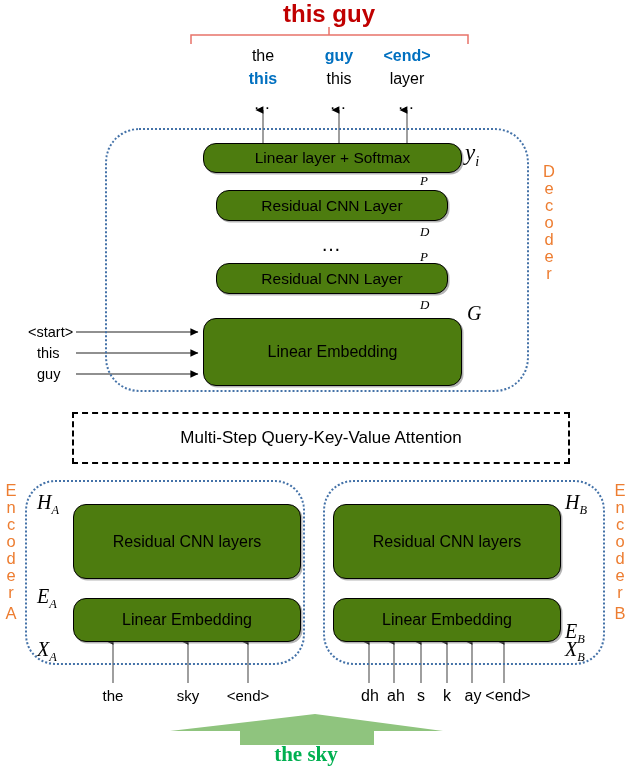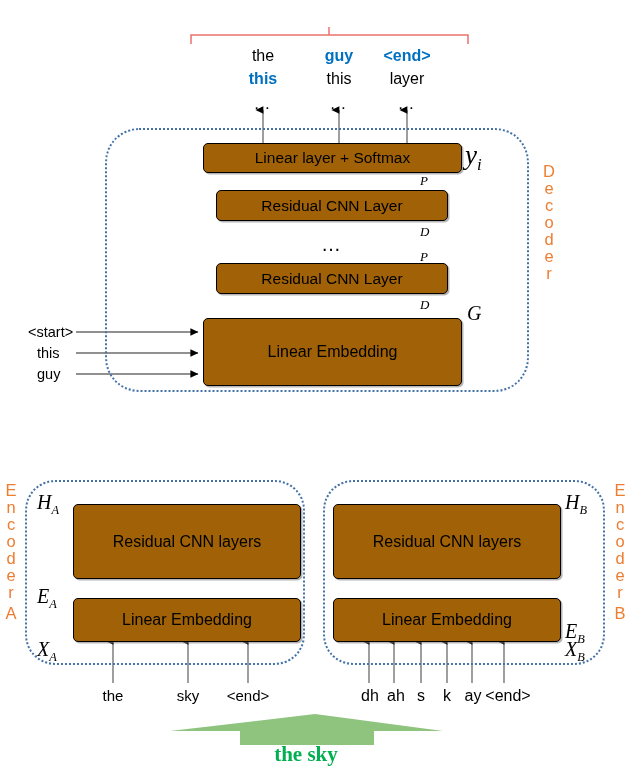--- a/index.html
+++ b/index.html
@@ -53,22 +53,22 @@
   .ellip {
     font-size: 17px;
     color: #000000;
     letter-spacing: 2px;
   }
 
   
   .box {
     position: absolute;
     border: 1.4px solid #000000;
-    border-radius: 5px;
-    background: #a16207;
+    border-radius: 13px;
+    background: #4d7c0f;
     box-sizing: border-box;
     display: flex;
     align-items: center;
     justify-content: center;
     font-size: 15.5px;
     color: #000000;
     box-shadow: 1.5px 1.5px 0 rgba(120,120,120,0.55);
   }
   .box.big { font-size: 16px; }
 
@@ -105,21 +105,21 @@
   }
   .vlabel span { display: block; }
 
   
   .math {
     position: absolute;
     font-family: "Liberation Serif", serif;
     font-style: italic;
     white-space: nowrap;
   }
-  .math.lg { font-size: 27px; }
+  .math.lg { font-size: 23px; }
   .math.md { font-size: 20px; }
   .math.sm { font-size: 13px; }
   .math sub {
     font-size: 0.62em;
     font-style: italic;
   }
 
   
   .inword {
     font-size: 15px;
@@ -180,20 +180,21 @@
       <line x1="447" y1="683" x2="447" y2="641" stroke="#6b6b6b" stroke-width="1.3" marker-end="url(#arrUp)"></line>
       <line x1="472" y1="683" x2="472" y2="641" stroke="#6b6b6b" stroke-width="1.3" marker-end="url(#arrUp)"></line>
       <line x1="504" y1="683" x2="504" y2="641" stroke="#6b6b6b" stroke-width="1.3" marker-end="url(#arrUp)"></line>
     </g>
 
     <g>
       <path d="M170,731 L315,714 L443,731 L374,731 L374,745 L240,745 L240,731 Z" fill="#8FC47E"></path>
     </g>
   </svg>
 
+  <div class="txt headline ctr" style="left:329px; top:2px;">this guy</div>
 
   <div class="txt cand black ctr" style="left:263px; top:48px;">the</div>
   <div class="txt cand blue ctr" style="left:263px; top:71px;">this</div>
   <div class="txt ellip ctr" style="left:263px; top:95px;">…</div>
 
   <div class="txt cand blue ctr" style="left:339px; top:48px;">guy</div>
   <div class="txt cand black ctr" style="left:339px; top:71px;">this</div>
   <div class="txt ellip ctr" style="left:339px; top:95px;">…</div>
 
   <div class="txt cand blue ctr" style="left:407px; top:48px;">&lt;end&gt;</div>
@@ -226,20 +227,21 @@
   <div class="math sm" style="left:420px; top:297px;">D</div>
 
   <div class="box big" style="left:203px; top:318px; width:259px; height:68px;">Linear Embedding</div>
   <div class="math md" style="left:467px; top:302px;">G</div>
 
 
   <div class="txt decword" style="left:28px; top:325px;">&lt;start&gt;</div>
   <div class="txt decword" style="left:37px; top:346px;">this</div>
   <div class="txt decword" style="left:37px; top:367px;">guy</div>
 
+  <div class="dashed" style="left:72px; top:412px; width:498px; height:52px;">Multi-Step Query-Key-Value Attention</div>
 
   <div class="dotted" style="left:25px; top:480px; width:280px; height:185px; border-radius:30px;"></div>
 
   <div class="vlabel" style="left:3px; top:482px;">
     <span>E</span>
     <span>n</span>
     <span>c</span>
     <span>o</span>
     <span>d</span>
     <span>e</span>

